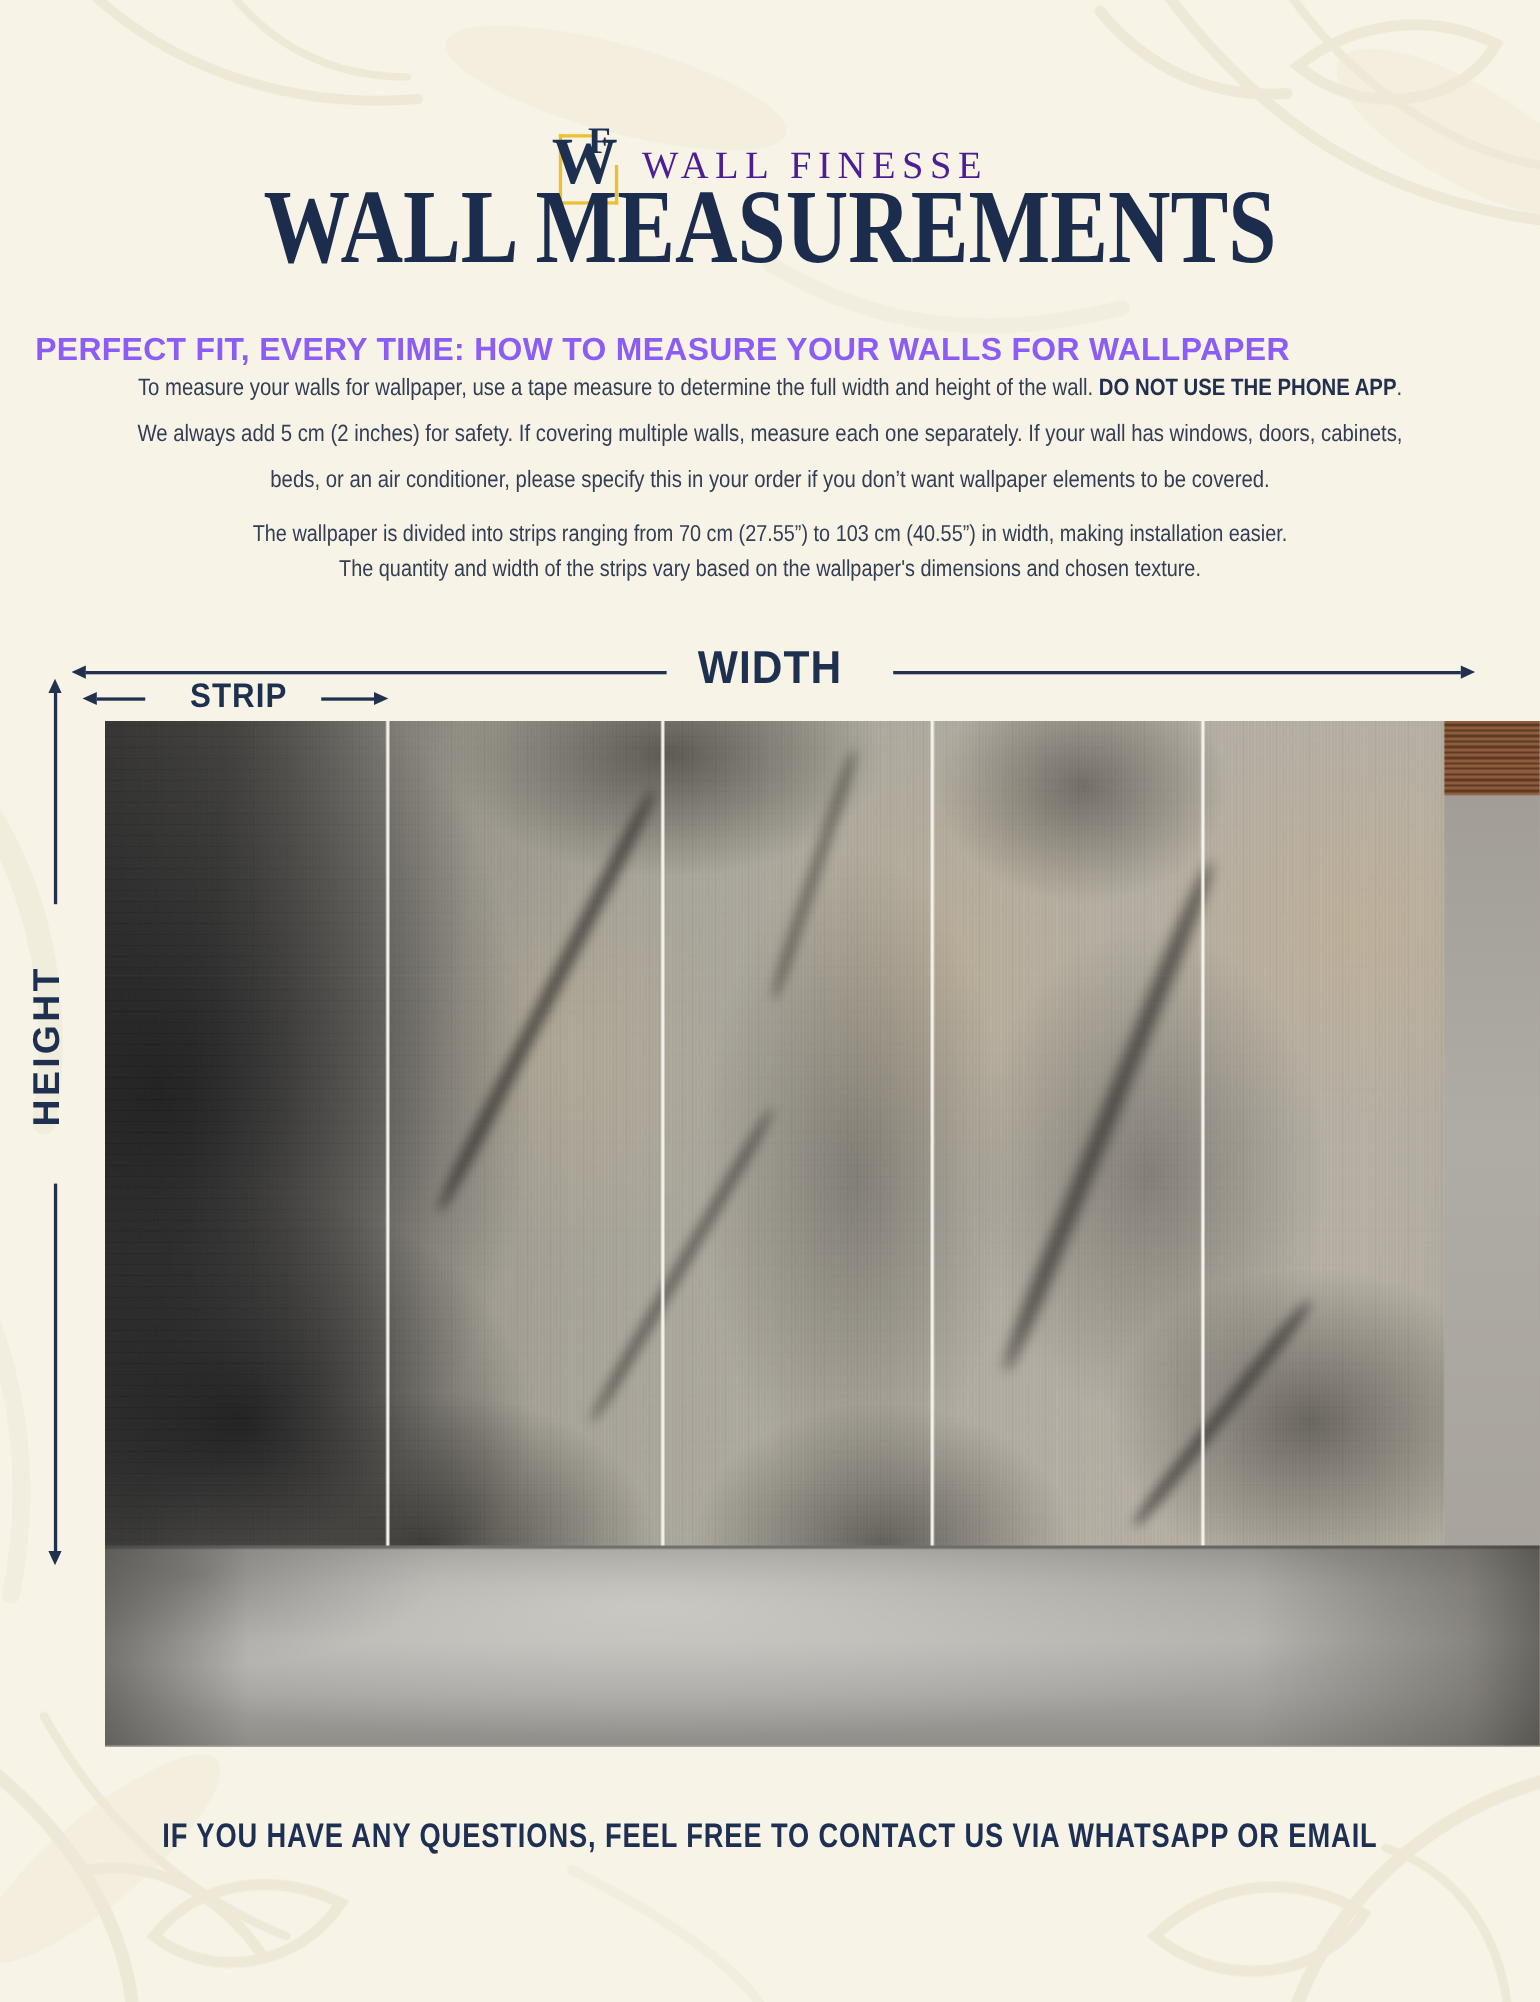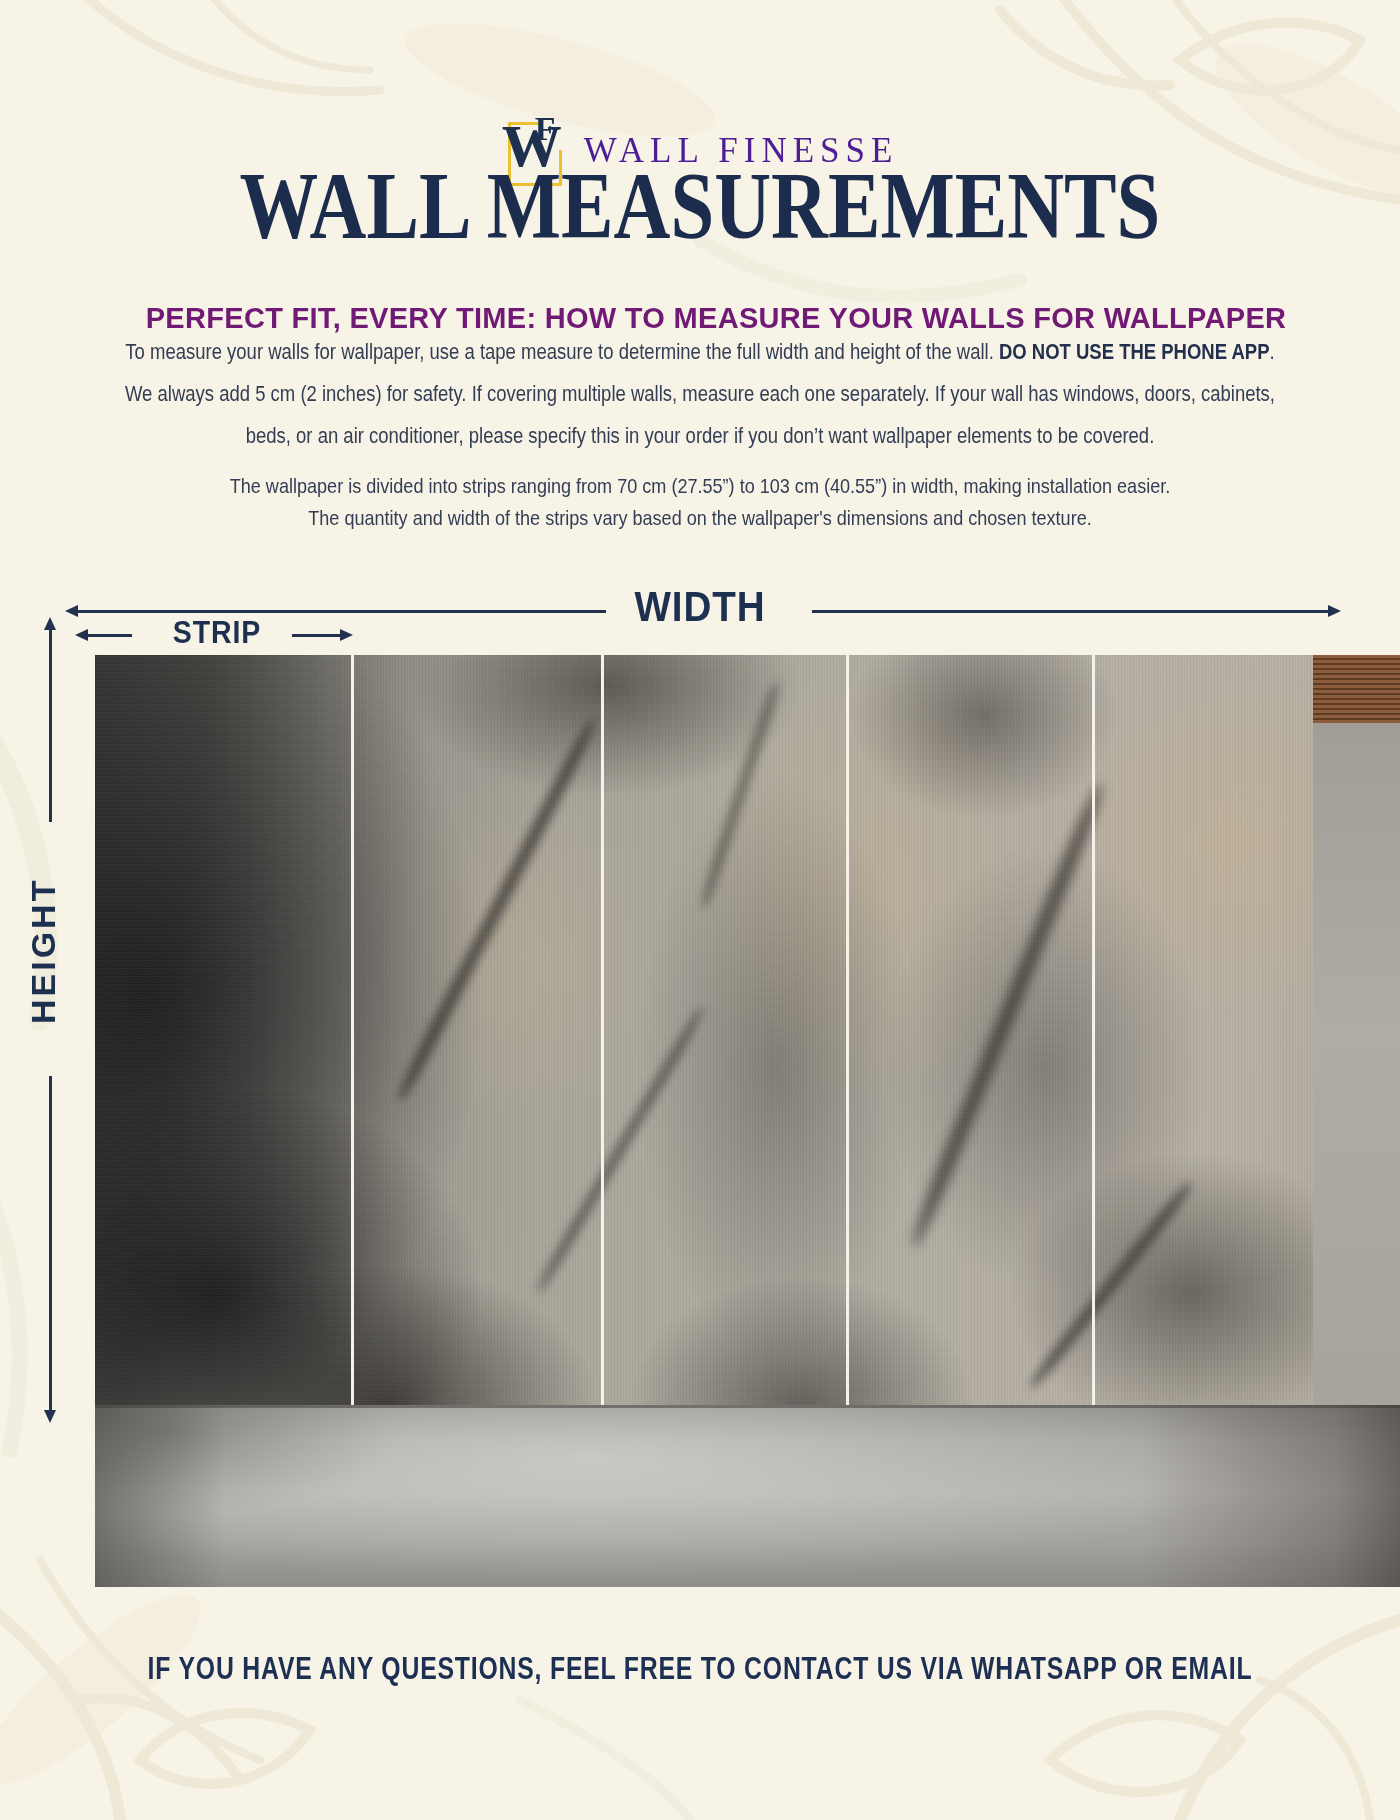--- a/index.html
+++ b/index.html
@@ -14,21 +14,21 @@
   .gbar.top{top:12px;left:6px;width:30px;height:3px;}
   .gbar.left{top:12px;left:6px;width:3px;height:64px;}
   .gbar.bottom{top:73px;left:6px;width:54px;height:3px;}
   .gbar.right{top:40px;left:57px;width:3px;height:36px;}
   .mono-w{position:absolute;left:0px;top:6px;font:700 60px/1 "Liberation Serif",serif;color:#1e3050;}
   .mono-f{position:absolute;left:33px;top:2px;font:700 34px/1 "Liberation Serif",serif;color:#1e3050;}
   .brand-name{font:400 35px/1 "Liberation Serif",serif;letter-spacing:6px;color:#4c1d95;text-align:center;}
 
   .page-title{top:158px;left:0;right:0;text-align:center;font:700 96px/1 "Liberation Serif",serif;color:#1c2c4c;transform:scaleX(0.82);transform-origin:center;white-space:nowrap;}
 
-  .subtitle{top:301px;left:0;right:0;text-align:center;font:700 29px/1.2 "Liberation Sans",sans-serif;color:#701a75;letter-spacing:0.3px;margin-left:32px;}
+  .subtitle{top:301px;left:0;right:0;text-align:left;font:700 29px/1.2 "Liberation Sans",sans-serif;color:#8b5cf6;letter-spacing:0.3px;margin-left:32px;}
 
   .intro{top:331px;left:0;right:0;text-align:center;font:400 21.5px/42px "Liberation Sans",sans-serif;color:#333d54;transform:scaleX(0.86);transform-origin:center;}
   .intro b{font-weight:700;color:#22304e;}
   .strips-info{top:470px;left:0;right:0;text-align:center;font:400 21px/32px "Liberation Sans",sans-serif;color:#333d54;transform:scaleX(0.86);transform-origin:center;}
 
   
   .width-label{top:586px;left:0;right:0;text-align:center;font:700 42px/1 "Liberation Sans",sans-serif;color:#1e3050;letter-spacing:1px;transform:scaleX(0.92);white-space:nowrap;}
   .strip-label{top:617px;left:152px;width:130px;text-align:center;font:700 31px/1 "Liberation Sans",sans-serif;color:#1e3050;letter-spacing:1px;transform:scaleX(0.92);}
   .height-label{top:845px;left:22px;width:42px;height:212px;display:flex;align-items:center;justify-content:center;writing-mode:vertical-rl;transform:rotate(180deg);font:700 34px/1 "Liberation Sans",sans-serif;color:#1e3050;letter-spacing:3px;}
 

